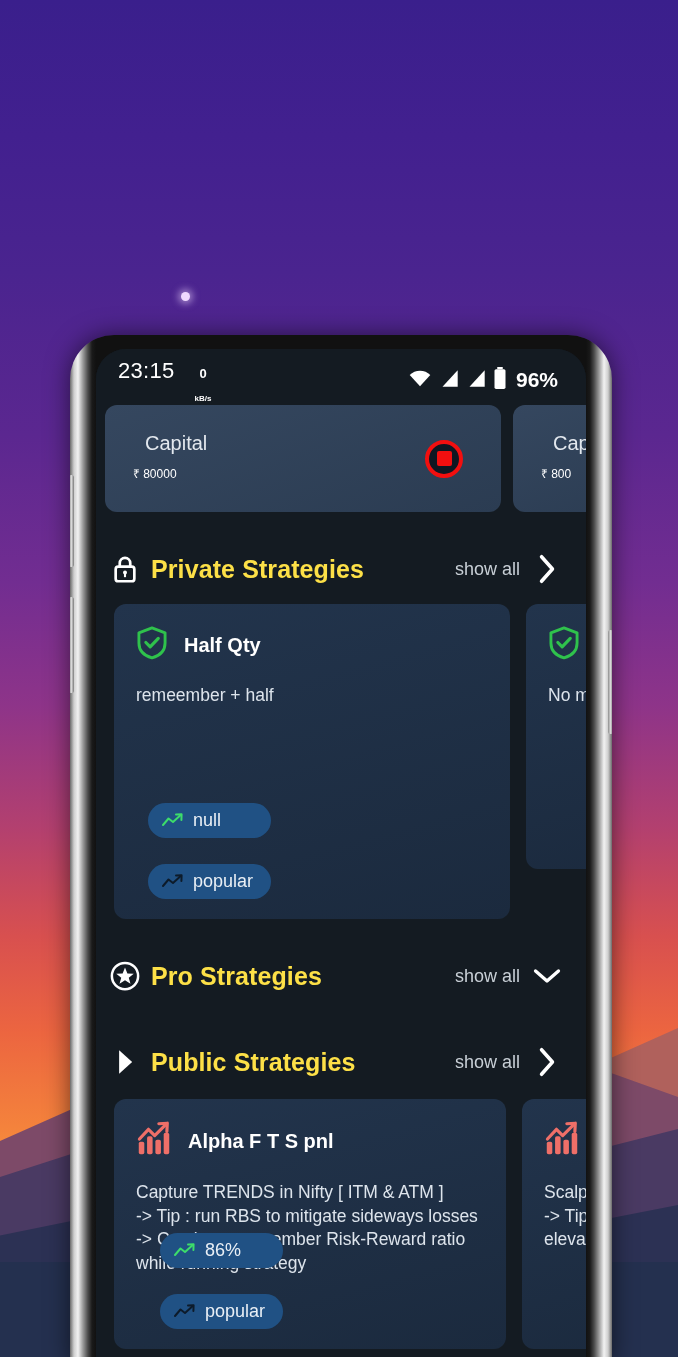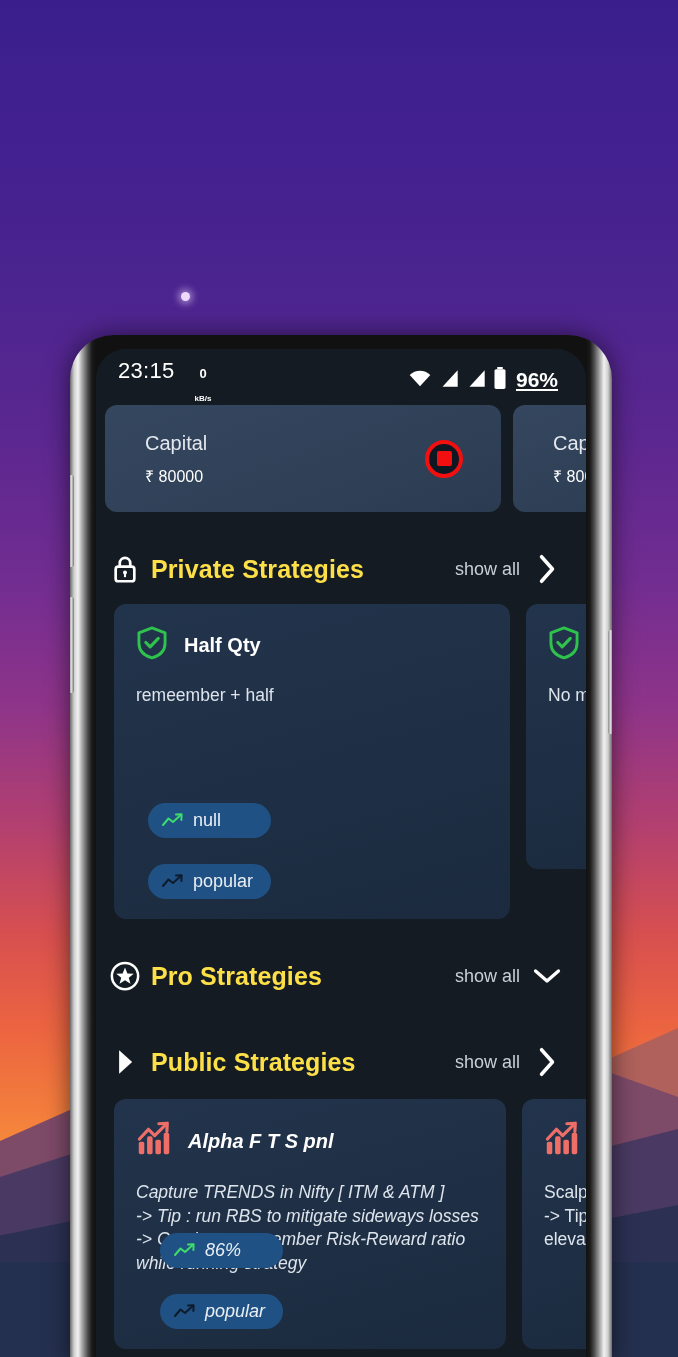--- a/index.html
+++ b/index.html
@@ -88,21 +88,21 @@
     display:flex; align-items:center; justify-content:space-between;
     padding:0 28px 0 22px;
     color:#fff;
     background:#141b22;
   }
   #sb-left{ display:flex; align-items:baseline; gap:20px; }
   #sb-time{ font-size:22px; font-weight:normal; letter-spacing:.3px; }
   #sb-net{ display:flex; flex-direction:column; align-items:center; line-height:1; }
   #sb-net .v{ font-size:13px; font-weight:bold; }
   #sb-net .u{ font-size:8px; font-weight:bold; margin-top:15px; }
-  #sb-right{ display:flex; align-items:center; gap:6px;text-decoration:underline; }
+  #sb-right{ display:flex; align-items:center; gap:6px; }
   #sb-batt-text{ font-size:21px; font-weight:bold; margin-left:3px; }
 
   
   #content{ position:relative; }
 
   
   #capital-row{
     display:flex; gap:12px;
     padding:0 9px;
     margin-top:-6px;
@@ -110,21 +110,21 @@
   .capital-card{
     background:linear-gradient(160deg,#35475f 0%,#2b3c52 100%);
     border-radius:12px;
     height:107px;
     position:relative;
     flex:0 0 auto;
   }
   #capital-card-1{ width:396px; }
   #capital-card-2{ width:160px; }
   .cap-label{ position:absolute; left:40px; top:27px; color:#e3e8ee; font-size:20px; }
-  .cap-value{ position:absolute; left:40px; top:60px; color:#ffffff; font-size:16px; }
+  .cap-value{ position:absolute; left:28px; top:60px; color:#ffffff; font-size:12px; }
   #stop-button{
     position:absolute; right:38px; top:50%; transform:translateY(-50%);
     width:38px; height:38px; border-radius:50%;
     border:4px solid #f20f0f; background:#0f1722;
     display:flex; align-items:center; justify-content:center;
   }
   #stop-button .sq{ width:15px; height:15px; background:#f20f0f; border-radius:2px; }
 
   
   .section-header{
@@ -160,21 +160,21 @@
   .pill .ico{ width:22px; height:15px; display:flex; align-items:center; }
 
   
   #private-rail{ margin-top:6px; }
   #private-card-1{ width:396px; height:315px; }
   #private-card-2{ width:160px; height:265px; }
   #private-card-2 .card-desc{ padding-top:20px; }
 
   
   #public-rail{ margin-top:8px; }
-  #public-card-1{ width:392px; height:250px;font-style:italic; }
+  #public-card-1{ width:392px; height:250px; }
   #public-card-2{ width:160px; height:250px; }
   #public-card-1 .pill-row{ left:46px; }
   #public-card-2 .card-desc{ white-space:pre-line; }
 </style>
 </head>
 <body>
 
 <div id="wallpaper">
   <div class="mtn" id="mtn1"></div>
   <div class="mtn" id="mtn2"></div>

